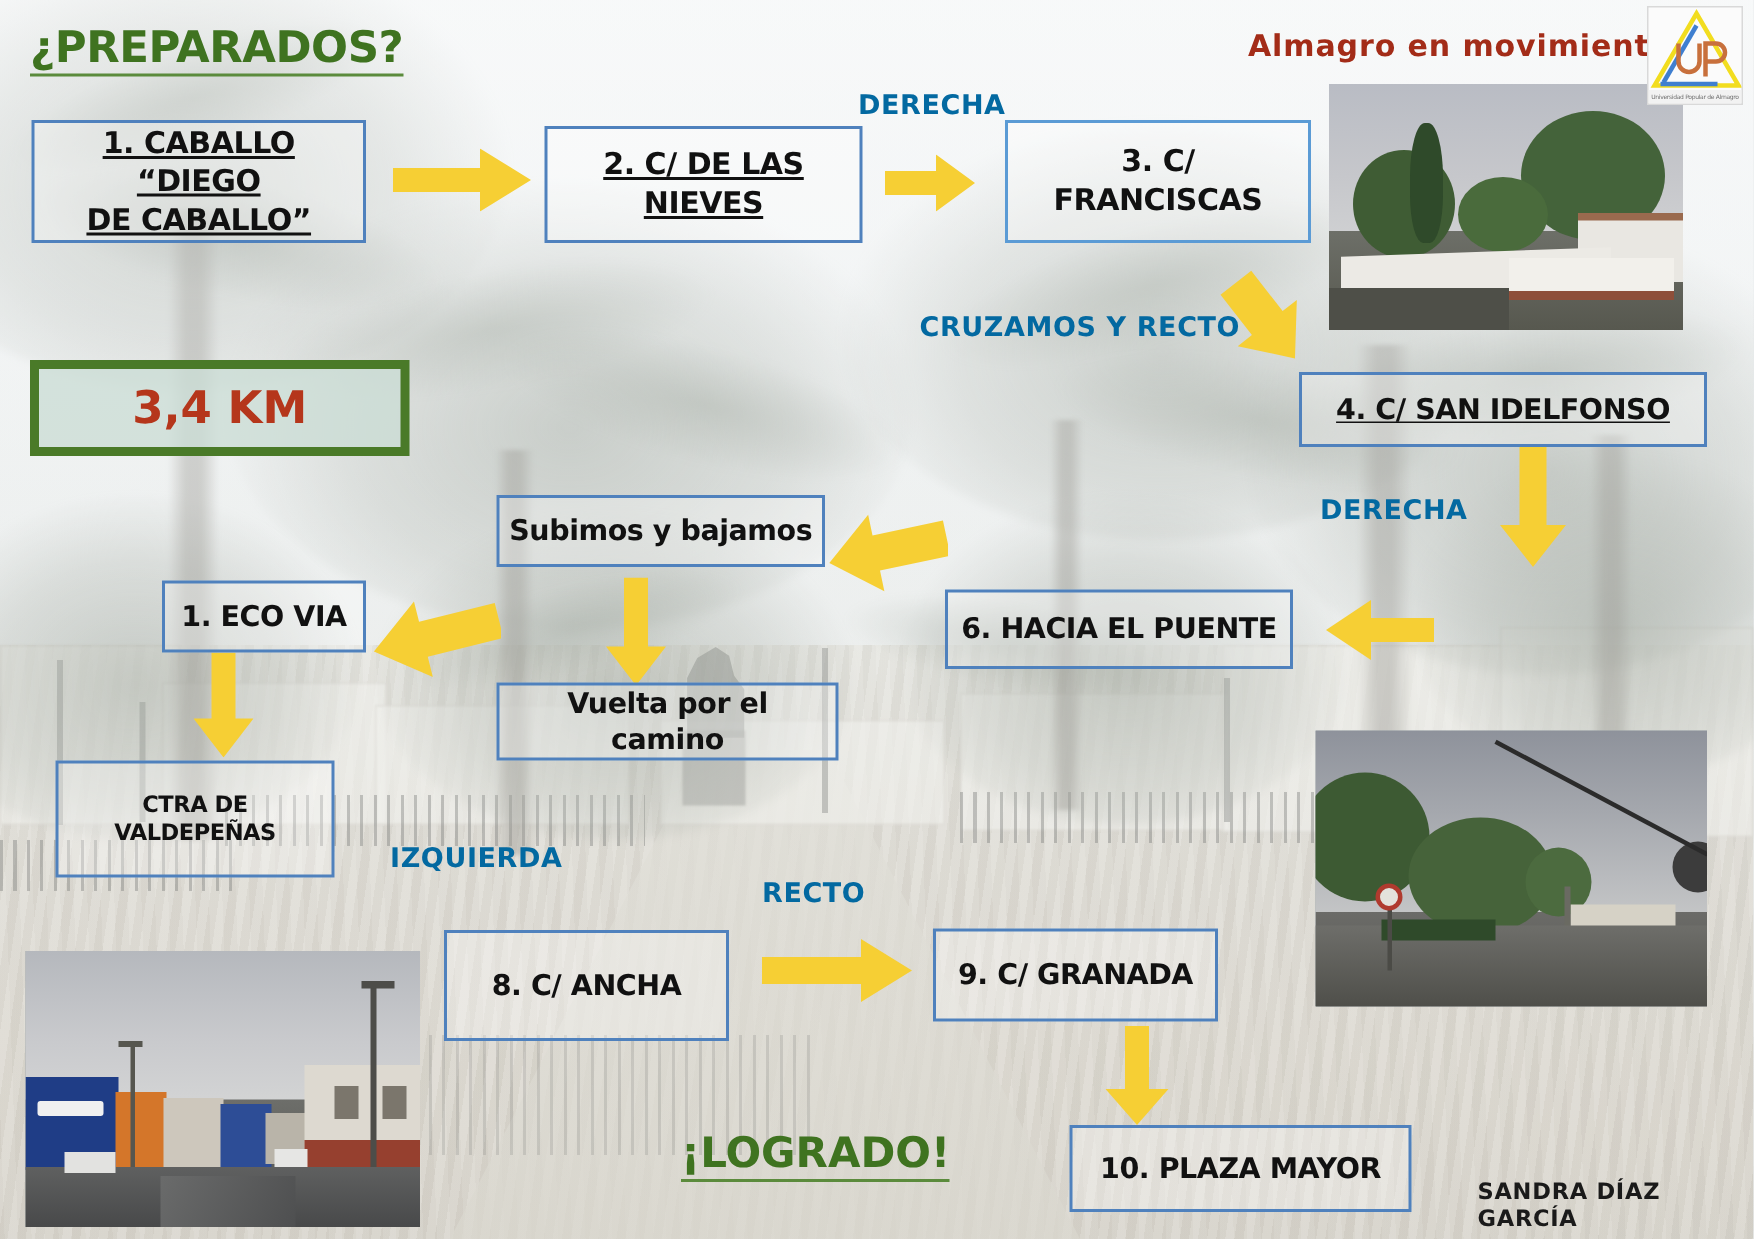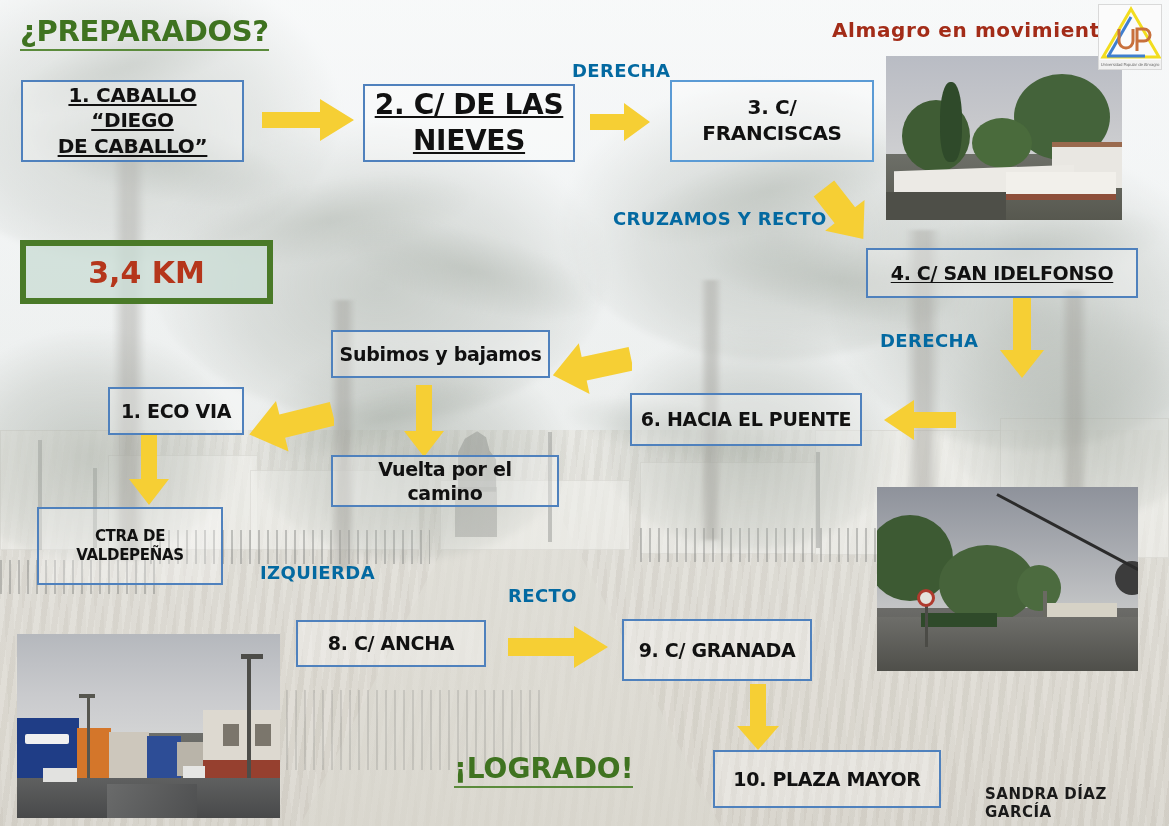--- a/index.html
+++ b/index.html
@@ -303,21 +303,21 @@
       </svg>
   </div>
 
   <div class="node" style="left:21px; top:80px; width:223px; height:82px; font-size:20px;">
     <span>
       <span class="u">1. CABALLO “DIEGO</span><br>
       <span class="u">DE CABALLO”</span>
     </span>
   </div>
 
-  <div class="node" style="left:363px; top:84px; width:212px; height:78px; font-size:28px;">
+  <div class="node" style="left:363px; top:84px; width:212px; height:78px; font-size:20px;">
     <span>
       <span class="u">2. C/ DE LAS</span><br>
       <span class="u">NIEVES</span>
     </span>
   </div>
 
   <div class="node light" style="left:670px; top:80px; width:204px; height:82px; font-size:20px;">
     <span>
       <span>3. C/</span><br>
       <span>FRANCISCAS</span>
@@ -330,21 +330,21 @@
 
 
   <div class="node" style="left:630px; top:393px; width:232px; height:53px; font-size:19px;">
     <span>6. HACIA EL PUENTE</span>
   </div>
 
   <div class="node" style="left:108px; top:387px; width:136px; height:48px; font-size:19px;">
     <span>1. ECO VIA</span>
   </div>
 
-  <div class="node" style="left:296px; top:620px; width:190px; height:47px; font-size:19px;text-align:right;">
+  <div class="node" style="left:296px; top:620px; width:190px; height:74px; font-size:19px;text-align:right;">
     <span>8. C/ ANCHA</span>
   </div>
 
   <div class="node" style="left:622px; top:619px; width:190px; height:62px; font-size:19px;">
     <span>9. C/ GRANADA</span>
   </div>
 
   <div class="node" style="left:713px; top:750px; width:228px; height:58px; font-size:19px;">
     <span>10. PLAZA MAYOR</span>
   </div>

